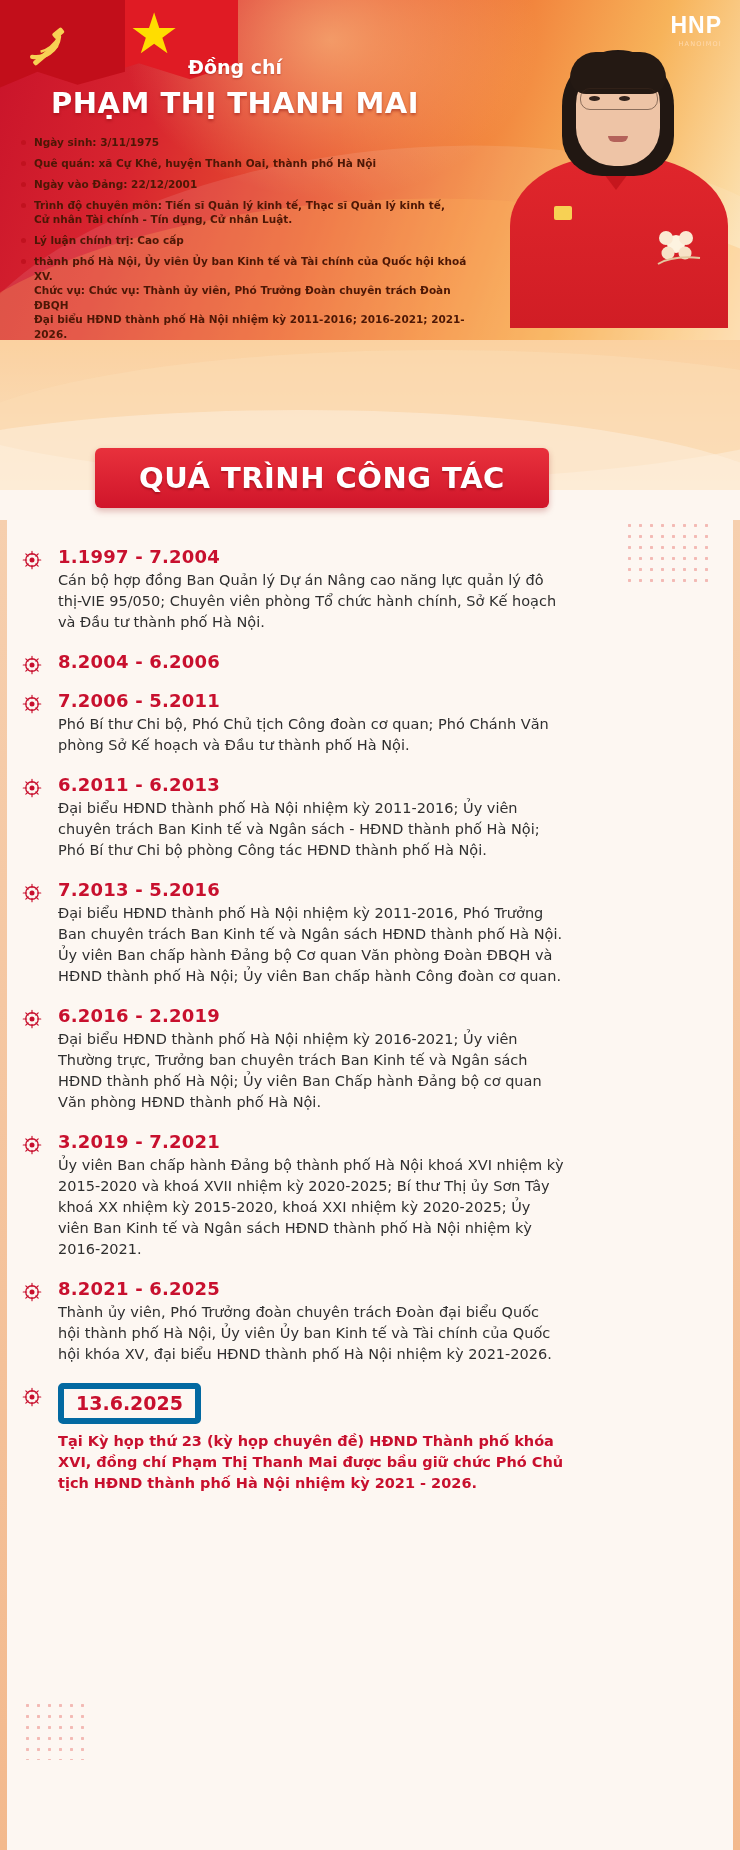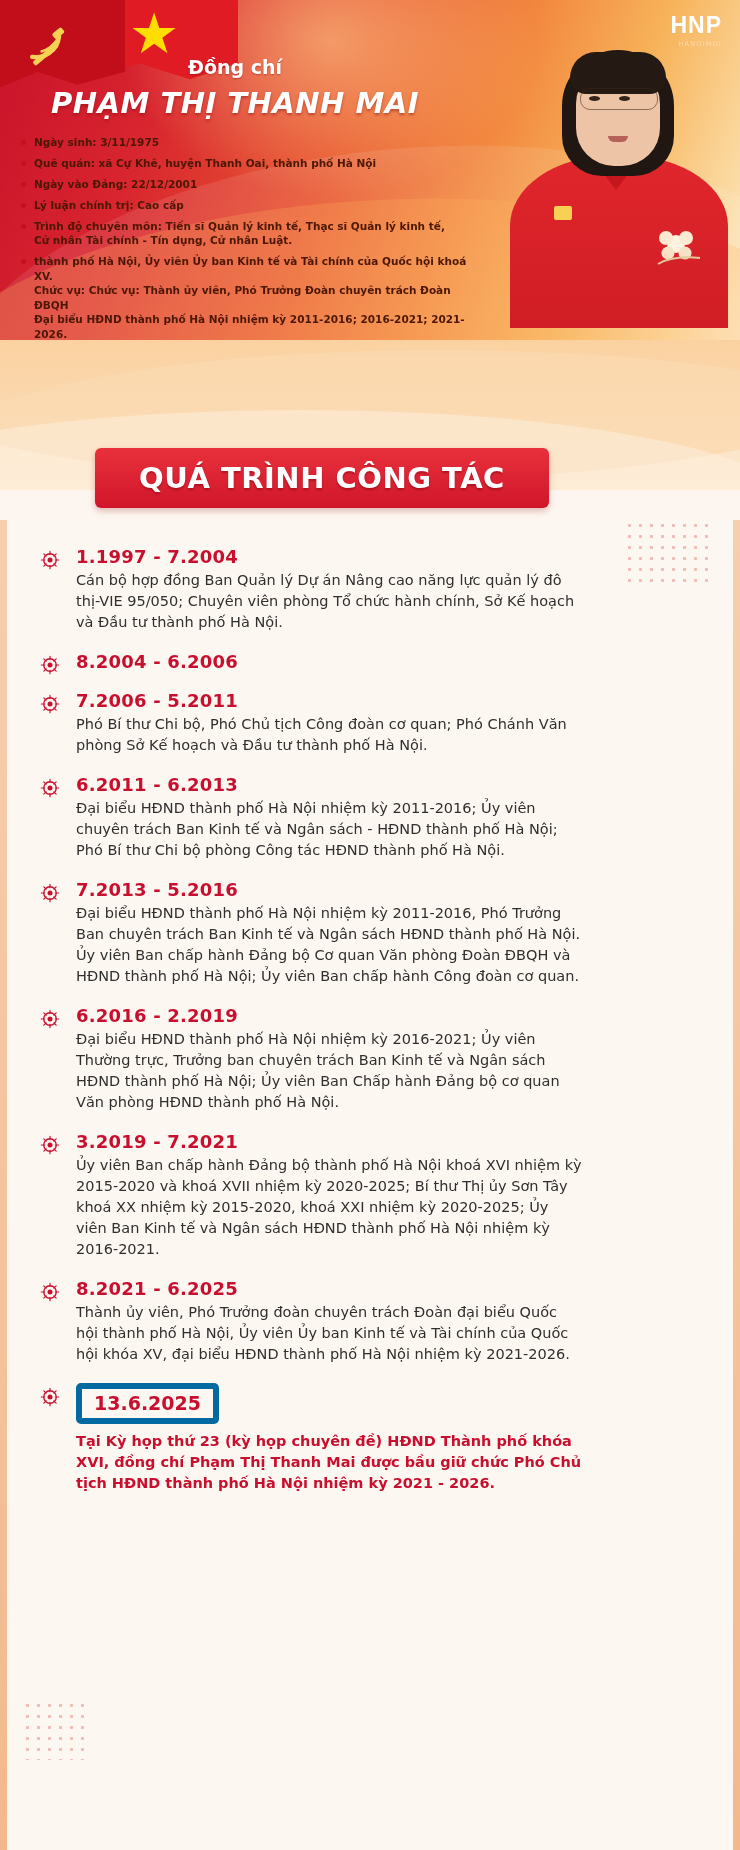--- a/index.html
+++ b/index.html
@@ -117,21 +117,20 @@
     color: #ffffff;
     text-shadow: 0 1px 2px rgba(120,0,0,.4);
   }
   .fullname {
     margin-top: 8px;
     font-size: 29px;
     font-weight: bold;
     color: #ffffff;
     letter-spacing: .5px;
     text-shadow: 0 2px 3px rgba(130,10,10,.45);
-    font-style: italic;
   }
 
   .bio-list {
     position: absolute;
     left: 18px; top: 135px;
     width: 470px;
     list-style: none;
     margin: 0;
     padding: 0;
   }
@@ -305,21 +304,21 @@
     right: 26px; top: 0;
     width: 90px; height: 70px;
     background-image: radial-gradient(#f0a6a0 1.4px, transparent 1.5px);
     background-size: 11px 11px;
     opacity: .75;
   }
   .dotgrid.b { right: auto; left: 22px; top: 1180px; width: 70px; height: 60px; }
 
   .timeline {
     position: absolute;
-    left: 18px; top: 0;
+    left: 0; top: 0;
     width: 604px;
   }
   .tl-item {
     position: relative;
     padding: 0 40px 0 58px;
     margin-bottom: 18px;
   }
   .tl-icon {
     position: absolute;
     left: 22px; top: 4px;
@@ -400,25 +399,25 @@
       <li>
         <span class="cont">Ngày sinh: 3/11/1975</span>
       </li>
       <li>
         <span class="cont">Quê quán: xã Cự Khê, huyện Thanh Oai, thành phố Hà Nội</span>
       </li>
       <li>
         <span class="cont">Ngày vào Đảng: 22/12/2001</span>
       </li>
       <li>
-        <span class="cont">Lý luận chính trị: Cao cấp</span>
+        <span class="cont">Trình độ chuyên môn: Tiến sĩ Quản lý kinh tế, Thạc sĩ Quản lý kinh tế,</span>
+        <span class="cont">Cử nhân Tài chính - Tín dụng, Cử nhân Luật.</span>
       </li>
       <li>
-        <span class="cont">Trình độ chuyên môn: Tiến sĩ Quản lý kinh tế, Thạc sĩ Quản lý kinh tế,</span>
-        <span class="cont">Cử nhân Tài chính - Tín dụng, Cử nhân Luật.</span>
+        <span class="cont">Lý luận chính trị: Cao cấp</span>
       </li>
       <li>
         <span class="cont">thành phố Hà Nội, Ủy viên Ủy ban Kinh tế và Tài chính của Quốc hội khoá XV.</span>
         <span class="cont">Chức vụ: Chức vụ: Thành ủy viên, Phó Trưởng Đoàn chuyên trách Đoàn ĐBQH</span>
         <span class="cont">Đại biểu HĐND thành phố Hà Nội nhiệm kỳ 2011-2016; 2016-2021; 2021-2026.</span>
       </li>
     </ul>
 
     <div class="portrait">
       <div class="p-body"></div>

